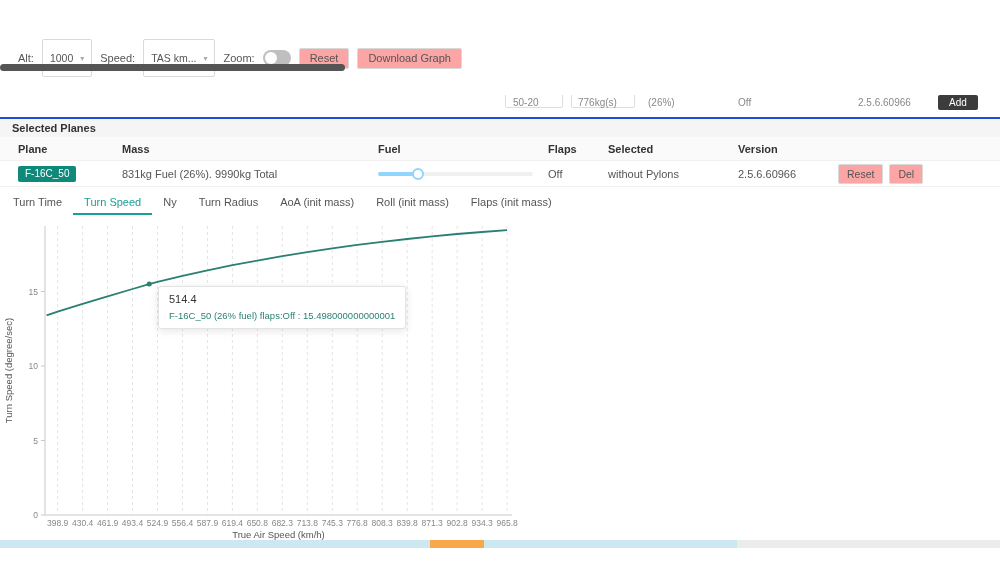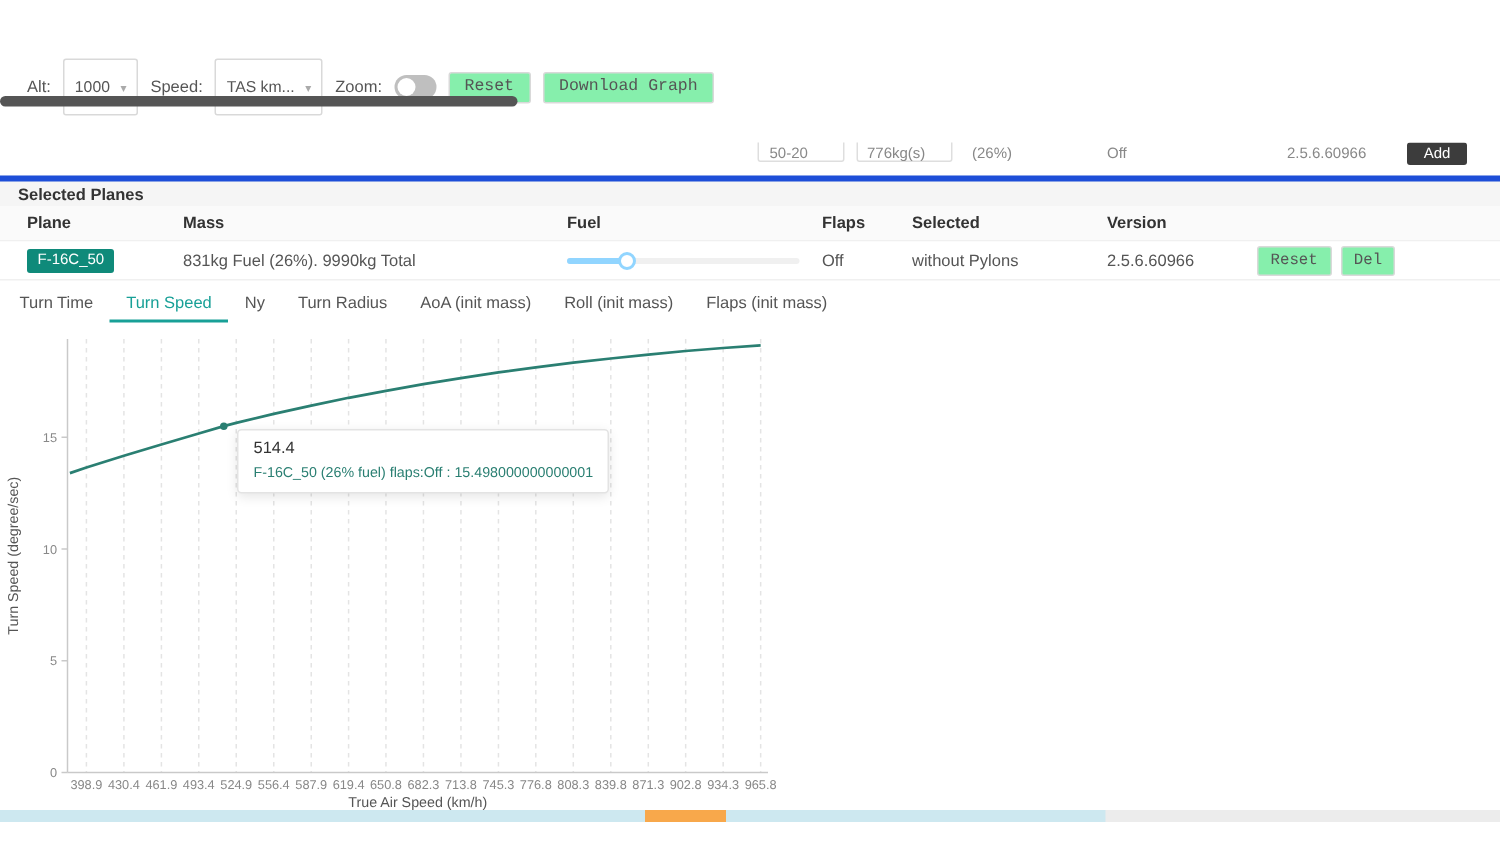--- a/index.html
+++ b/index.html
@@ -14,43 +14,43 @@
   .toolbar { position:absolute; top:39px; left:18px; display:flex; align-items:center; gap:8px; }
   .lbl { font-size:11px; color:#555; }
   .select {
     display:inline-flex; align-items:center; justify-content:space-between; gap:7px;
     height:38px; padding:0 7px; border:1px solid #d9d9d9; border-radius:2px;
     font-size:10.5px; color:#555; background:#fff; cursor:pointer;
   }
   .chev { font-size:8px; color:#aaa; }
   .btn {
     display:inline-flex; align-items:center; justify-content:center;
-    height:21px; padding:0 10px; background:#86efac; border:1px solid #d9d9d9;
+    height:21px; padding:0 10px; background:#fca5a5; border:1px solid #d9d9d9;
     border-radius:2px; font-size:11px; color:#555; cursor:pointer;
-    font-family:Liberation Mono, monospace;
+    font-family:Liberation Sans, sans-serif;
   }
   .btn.sm { height:20px; padding:0 8px; font-size:10.5px; }
   .switch { position:relative; width:28px; height:16px; background:#bfbfbf; border-radius:8px; cursor:pointer; display:inline-block; }
   .switch::after { content:""; position:absolute; top:2px; left:2px; width:12px; height:12px; background:#fff; border-radius:50%; }
   .dark-bar { position:absolute; top:64px; left:0; width:345px; height:7px; background:var(--dark_bar,#555); border-radius:3.5px; cursor:pointer; }
 
   
   .clipped-row { position:absolute; top:95px; left:0; width:100%; height:17px; overflow:hidden; }
   .frag { position:absolute; top:2px; font-size:10px; color:#888; }
   .frag-box { position:absolute; top:-9px; height:22px; border:1px solid #dedede; border-radius:2px; }
   .add-btn {
     position:absolute; top:0; left:938px; width:40px; height:15px;
     background:#3c3c3c; color:#fff; font-size:10px; border-radius:2px;
     display:flex; align-items:center; justify-content:center; cursor:pointer;
   }
 
   
   .section-bar {
     position:absolute; top:117px; left:0; width:100%; height:21px;
-    background:#f5f5f5; border-top:4px solid #1d4ed8; border-bottom:1px solid #ebebeb;
+    background:#f5f5f5; border-top:2px solid #1d4ed8; border-bottom:1px solid #ebebeb;
     font-size:11px; font-weight:700; color:#333; line-height:19px; padding-left:12px;
   }
   .grid {
     position:absolute; left:0; width:100%; display:grid;
     grid-template-columns:104px 256px 170px 60px 130px 100px auto;
     padding-left:18px; align-items:center;
   }
   .thead { top:137px; height:24px; background:#fafafa; border-bottom:1px solid #f0f0f0; font-size:11px; font-weight:700; color:#333; }
   .trow  { top:161px; height:26px; background:#fff; border-bottom:1px solid #f0f0f0; font-size:11px; color:#555; }
   .badge { display:inline-block; background:var(--teal,#0f8a7a); color:#fff; font-size:10px; line-height:16px; padding:0 7px; border-radius:2px; }

